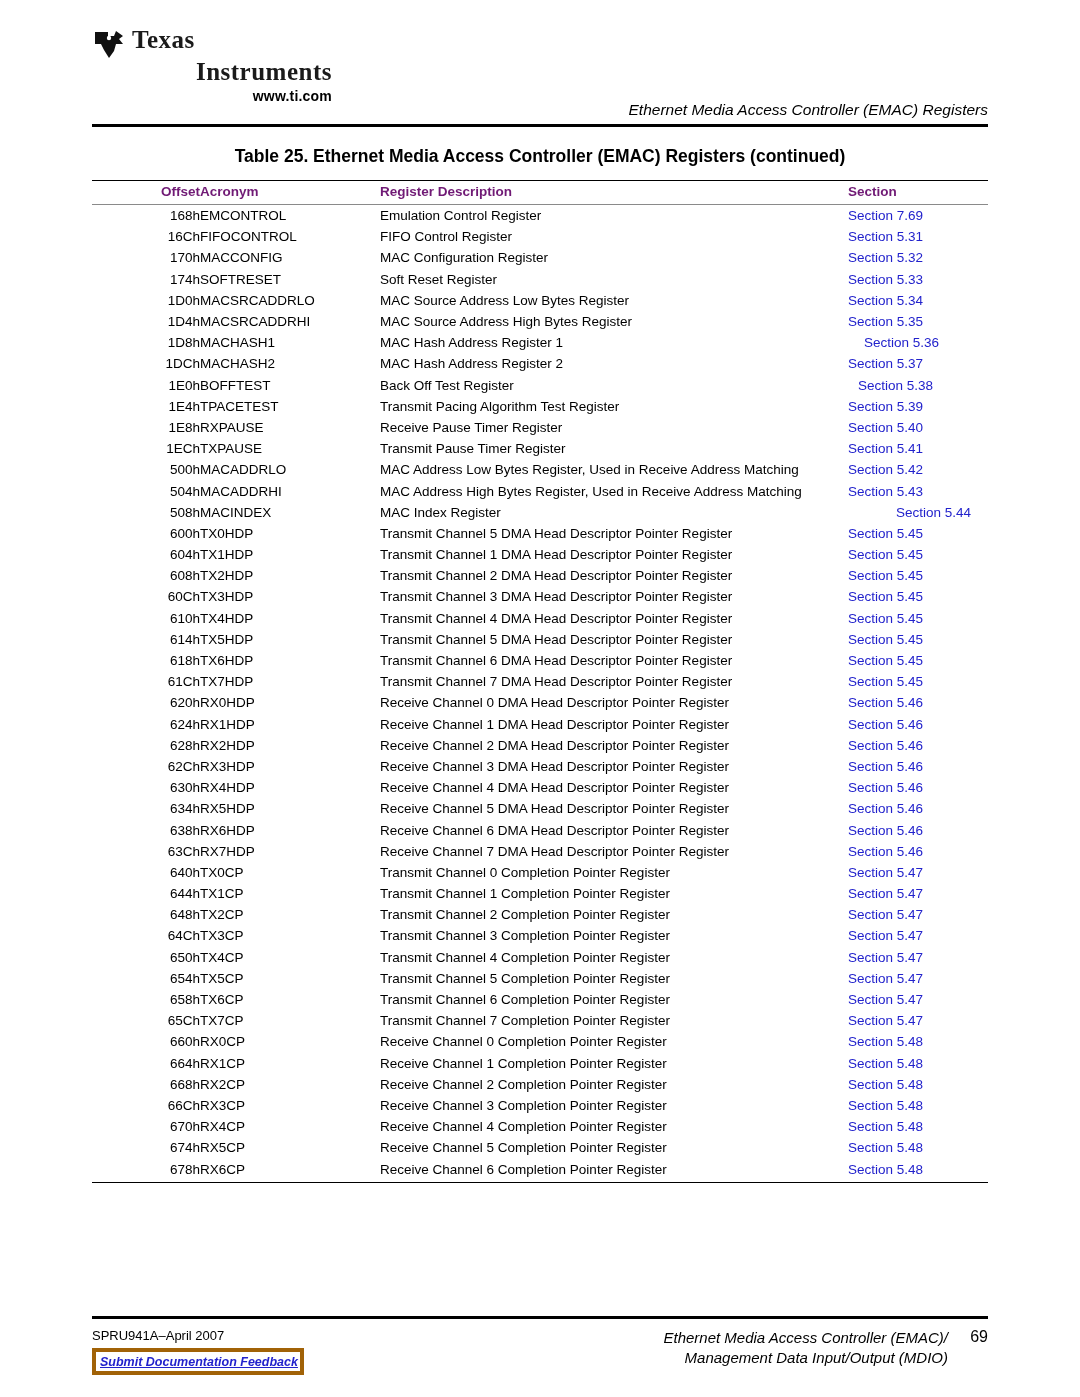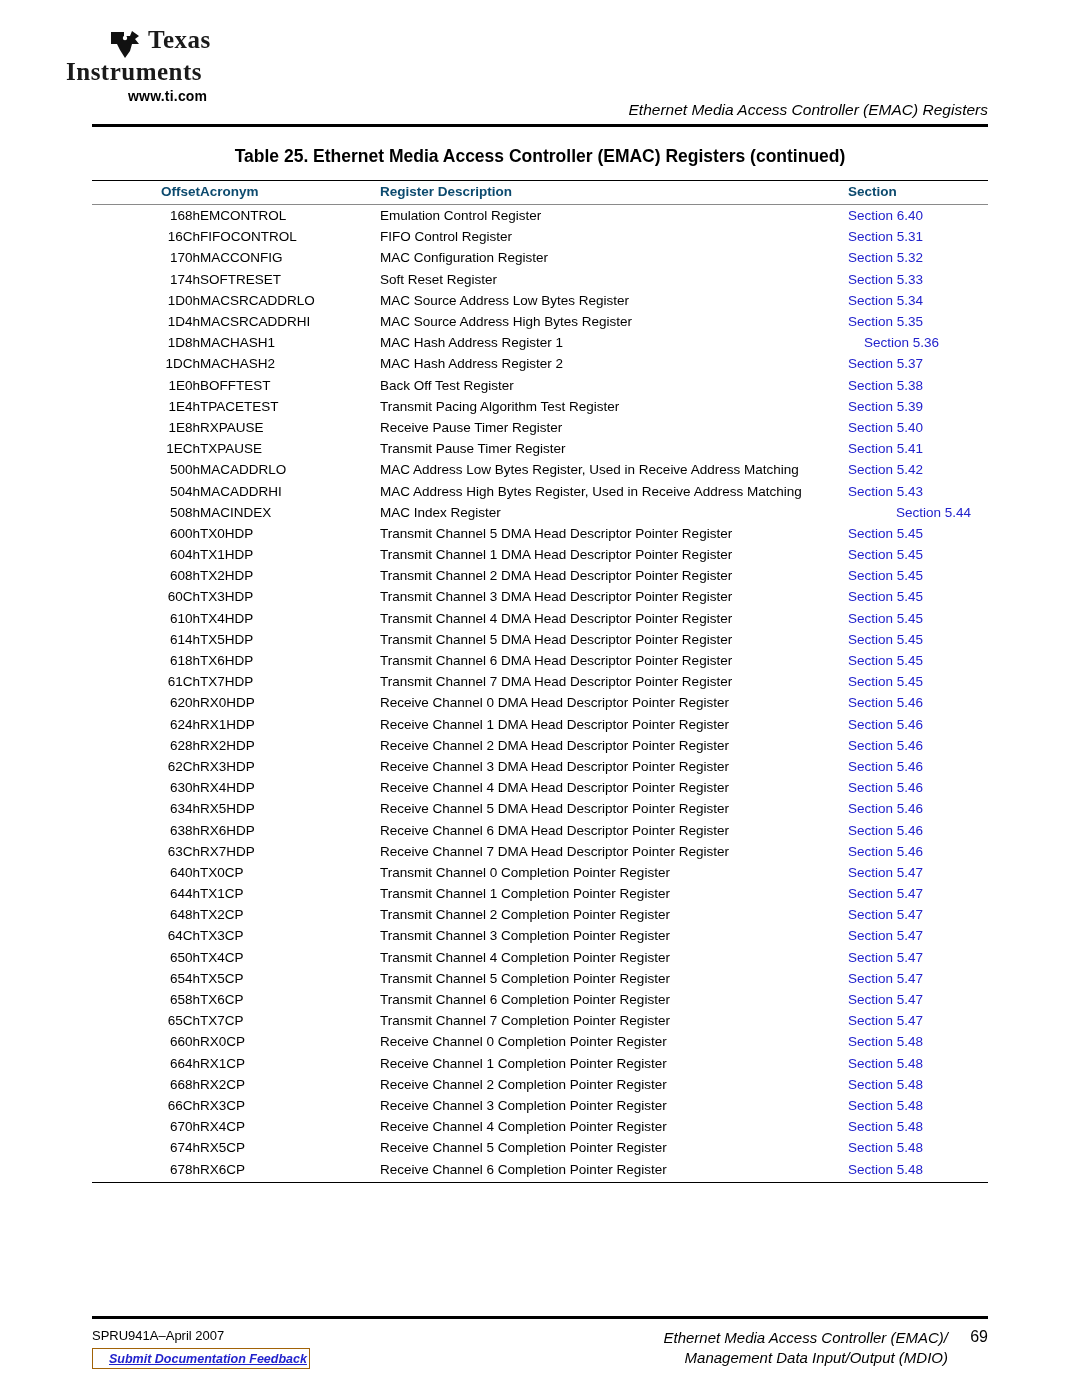--- a/index.html
+++ b/index.html
@@ -25,23 +25,24 @@
 
   
   .masthead {
     position: absolute;
     left: 0; top: 0;
     width: 1080px;
     height: 132px;
   }
   .ti-logo {
     position: absolute;
-    left: 108px;
+    left: 92px;
     top: 28px;
     width: 240px;
+    text-align: right;
   }
   .ti-logo-row {
     display: flex;
     align-items: flex-start;
   }
   .ti-bug {
     width: 34px;
     height: 30px;
     margin-right: 6px;
     margin-top: 2px;
@@ -118,21 +119,21 @@
     table-layout: fixed;
   }
   table.reg col.c-offset      { width: 108px; }
   table.reg col.c-acronym     { width: 180px; }
   table.reg col.c-desc        { width: 468px; }
   table.reg col.c-section     { width: 140px; }
 
   table.reg thead th {
     font-size: 13.5px;
     font-weight: bold;
-    color: #0c4a6e;
+    color: #701a75;
     padding: 3px 0 5px 0;
     border-top: 1.5px solid #000;
     border-bottom: 1px solid #8a8a8a;
     vertical-align: bottom;
     margin-top: 7px;
   }
   th.h-offset   { text-align: right; padding-right: 10px; }
   th.h-acronym  { text-align: left;  padding-left: 14px; }
   th.h-desc     { text-align: left;  padding-left: 0px; }
   th.h-section  { text-align: left;  padding-left: 6px; }
@@ -171,22 +172,22 @@
     left: 92px;
     top: 1328px;
     font-size: 13px;
     color: #000;
     white-space: nowrap;
   }
   .feedback-box {
     position: absolute;
     left: 92px;
     top: 1348px;
-    border: 1px solid #a16207;
-    padding: 0px 2px 1px 16px;
+    border: 4px solid #a16207;
+    padding: 0px 2px 1px 4px;
     display: inline-block;
   }
   .feedback-link {
     font-size: 12.5px;
     font-style: italic;
     font-weight: bold;
     color: #2222cc;
     text-decoration: underline;
     white-space: nowrap;
   }
@@ -252,21 +253,21 @@
           <th class="h-acronym">Acronym</th>
           <th class="h-desc">Register Description</th>
           <th class="h-section">Section</th>
         </tr>
       </thead>
       <tbody id="reg-body">
           <tr>
             <td class="t-offset">168h</td>
             <td class="t-acronym">EMCONTROL</td>
             <td class="t-desc">Emulation Control Register</td>
-            <td class="t-section"><span class="sec-link" style="color: rgb(34, 34, 204);">Section 6.40</span></td>
+            <td class="t-section"><span class="sec-link" style="color: rgb(34, 34, 204);">Section 7.69</span></td>
           </tr>
           <tr>
             <td class="t-offset">16Ch</td>
             <td class="t-acronym">FIFOCONTROL</td>
             <td class="t-desc">FIFO Control Register</td>
             <td class="t-section"><span class="sec-link" style="color: rgb(34, 34, 204);">Section 5.31</span></td>
           </tr>
           <tr>
             <td class="t-offset">170h</td>
             <td class="t-acronym">MACCONFIG</td>
@@ -300,21 +301,21 @@
           <tr>
             <td class="t-offset">1DCh</td>
             <td class="t-acronym">MACHASH2</td>
             <td class="t-desc">MAC Hash Address Register 2</td>
             <td class="t-section"><span class="sec-link" style="color: rgb(34, 34, 204);">Section 5.37</span></td>
           </tr>
           <tr>
             <td class="t-offset">1E0h</td>
             <td class="t-acronym">BOFFTEST</td>
             <td class="t-desc">Back Off Test Register</td>
-            <td class="t-section"><span class="sec-link" style="color: rgb(34, 34, 204);">Section 5.38</span></td>
+            <td class="t-section"><span class="sec-link" style="color: rgb(34, 34, 204); margin-left: 10px;">Section 5.38</span></td>
           </tr>
           <tr>
             <td class="t-offset">1E4h</td>
             <td class="t-acronym">TPACETEST</td>
             <td class="t-desc">Transmit Pacing Algorithm Test Register</td>
             <td class="t-section"><span class="sec-link" style="color: rgb(34, 34, 204);">Section 5.39</span></td>
           </tr>
           <tr>
             <td class="t-offset">1E8h</td>
             <td class="t-acronym">RXPAUSE</td>

